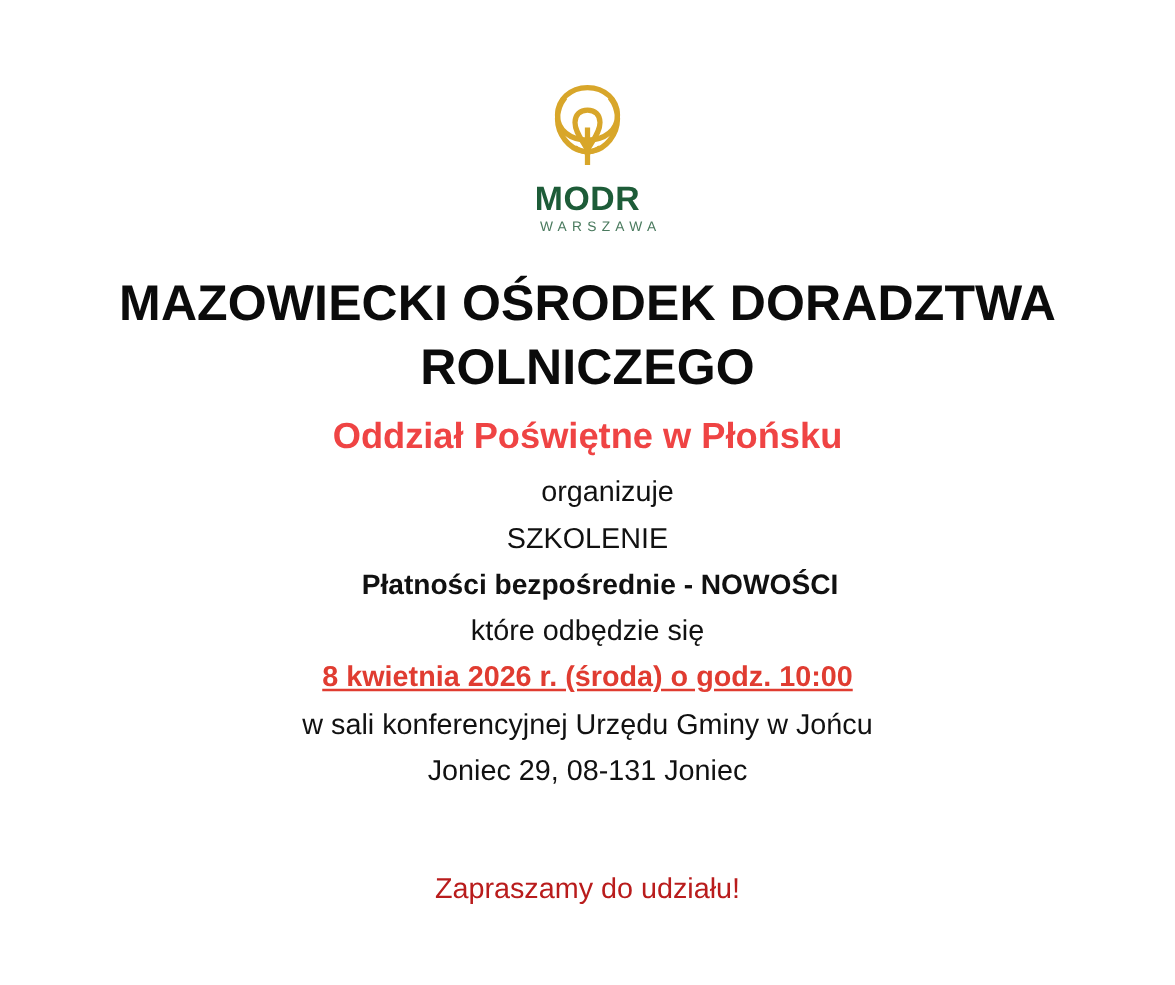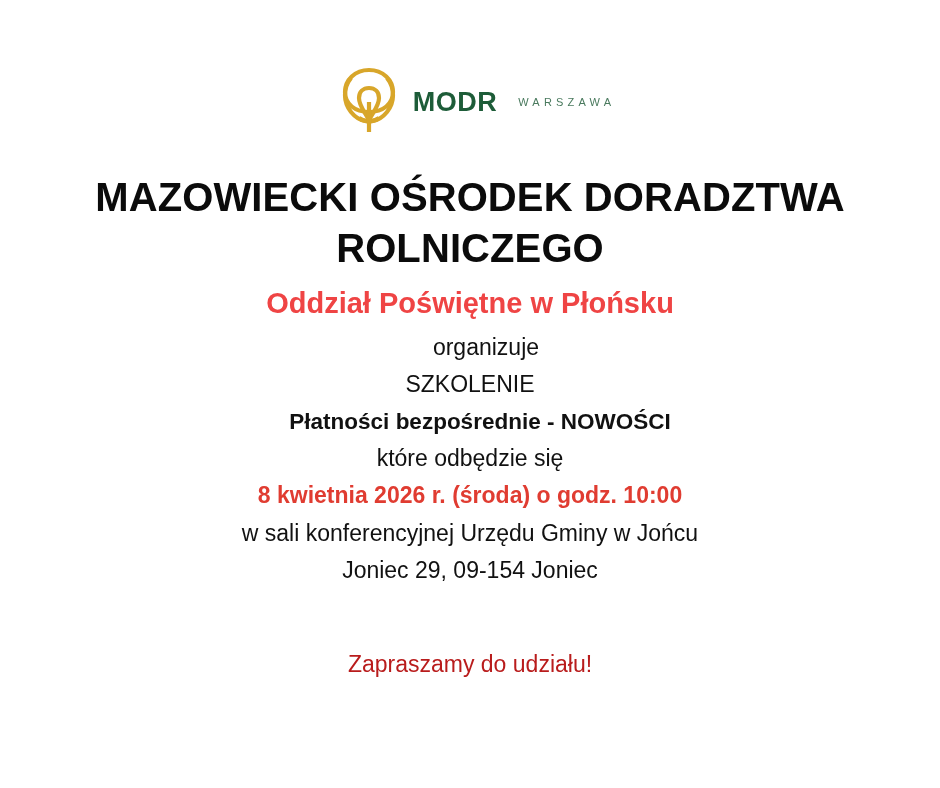--- a/index.html
+++ b/index.html
@@ -18,21 +18,21 @@
     width: 940px;
     height: 788px;
     position: relative;
     display: flex;
     flex-direction: column;
     align-items: center;
   }
   .logo-block {
     margin-top: 58px;
     display: flex;
-    flex-direction: row;
+    flex-direction: column;
     align-items: center;
   }
   .logo-mark {
     width: 88px;
     height: 84px;
     display: block;
   }
   .logo-word {
     font-size: 27px;
     font-weight: bold;
@@ -73,20 +73,21 @@
     color: #111111;
   }
   .line.bold {
     font-weight: bold;
     font-size: 22.5px;
     margin-left: 20px;
   }
   .line.highlight {
     font-weight: bold;
     color: #e03c31;
+    text-decoration: underline;
     font-size: 23px;
   }
   .line.spaced-top {
     margin-top: 6px;
     margin-left: 32px;
   }
   .gap {
     height: 62px;
   }
   .closing {
@@ -116,20 +117,20 @@
   <div class="content">
     <div class="title-1">MAZOWIECKI OŚRODEK DORADZTWA ROLNICZEGO</div>
     <div class="title-2">Oddział Poświętne w Płońsku</div>
 
     <div class="line spaced-top">organizuje</div>
     <div class="line">SZKOLENIE</div>
     <div class="line bold">Płatności bezpośrednie - NOWOŚCI</div>
     <div class="line">które odbędzie się</div>
     <div class="line highlight">8 kwietnia 2026 r. (środa) o godz. 10:00</div>
     <div class="line">w sali konferencyjnej Urzędu Gminy w Jońcu</div>
-    <div class="line">Joniec 29, 09-154 Joniec</div>
+    <div class="line">Joniec 29, 08-131 Joniec</div>
 
     <div class="gap"></div>
 
     <div class="closing">Zapraszamy do udziału!</div>
   </div>
 
 </div>
 
 </body></html>

